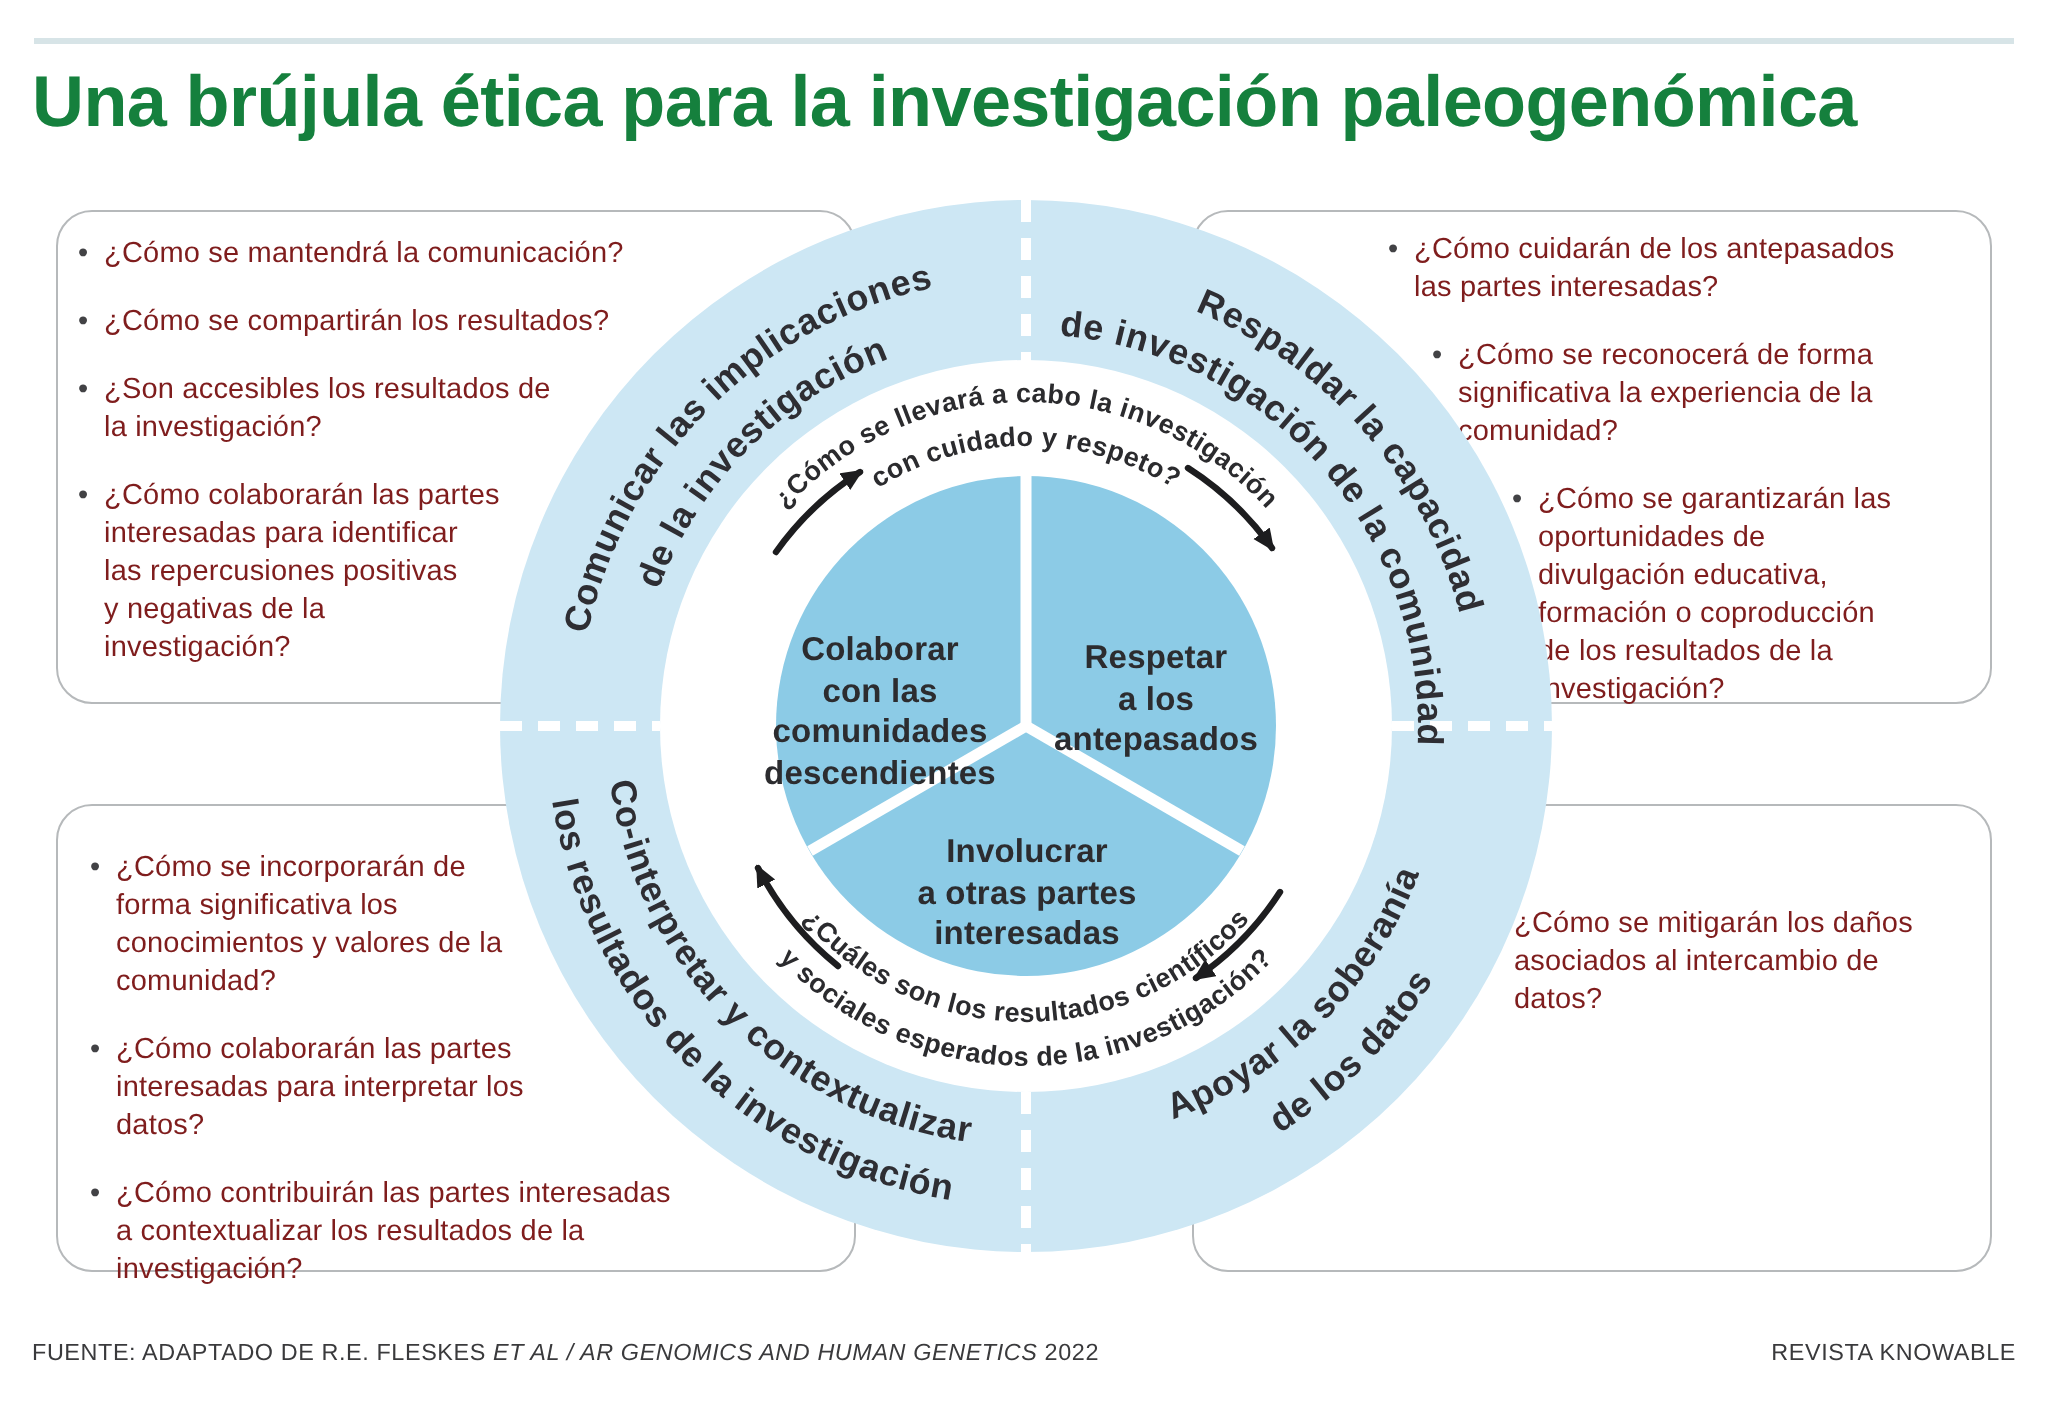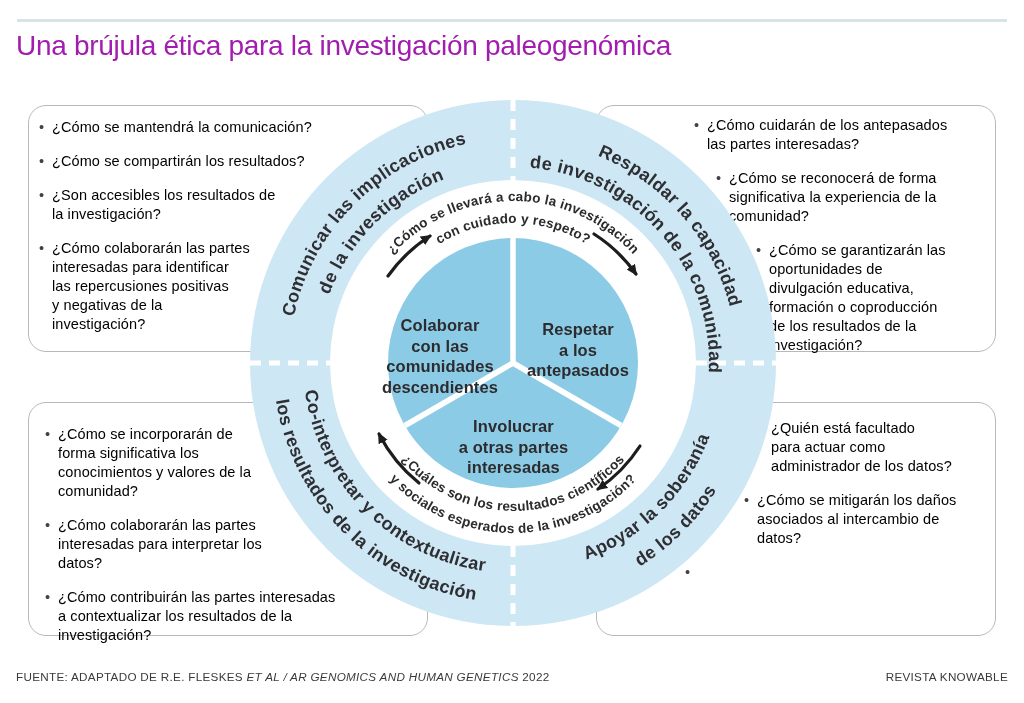--- a/index.html
+++ b/index.html
@@ -3,32 +3,32 @@
 <meta charset="utf-8">
 <style>
   html,body{margin:0;padding:0;background:#fff;}
   .canvas{
     position:relative;width:1024px;height:703px;background:#fff;overflow:hidden;
     font-family:"Liberation Sans",sans-serif;color:#3c3c3e;
   }
   .top-rule{position:absolute;left:17px;top:19px;width:990px;height:3px;background:#d7e4e7;}
   .title{
     position:absolute;left:16px;top:30px;margin:0;
-    font-size:28px;font-weight:400;letter-spacing:-0.3px;color:#a21caf;
+    font-size:36px;font-weight:700;letter-spacing:-0.3px;color:#15803d;
   }
   
   .box{
     position:absolute;width:400px;background:#fff;
     border:1.5px solid #b6b9bb;border-radius:18px;box-sizing:border-box;
   }
   .box ul{list-style:none;margin:0;padding:0;}
   .box li{display:flex;margin:0 0 15px 0;}
   .blt{width:13px;flex:none;font-size:14.5px;line-height:19px;color:#424245;}
   .txt{
-    font-size:14.5px;line-height:19px;color:#000000;
+    font-size:14.5px;line-height:19px;color:#7f1d1d;
     white-space:pre-line;letter-spacing:0.1px;
   }
   .box-tl{left:28px;top:105px;height:247px;padding:12px 10px 0 10px;}
   .box-tr{left:596px;top:105px;height:247px;padding:10px 10px 0 22px;}
   .box-bl{left:28px;top:402px;height:234px;padding:22px 10px 0 16px;}
   .box-br{left:596px;top:402px;height:234px;padding:16px 10px 0 22px;}
   
   .box-tr li.m1{margin-left:75px;} .box-tr li.m2{margin-left:97px;} .box-tr li.m3{margin-left:137px;}
   .box-br li.m1{margin-left:139px;} .box-br li.m2{margin-left:125px;} .box-br li.m3{margin-left:66px;}
   
@@ -130,23 +130,20 @@
 a contextualizar los resultados de la
 investigación?</span>
         </li>
     </ul>
   </section>
 
   <section class="box box-br">
     <ul>
       <li class="m1">
           <span class="blt">•</span>
-          <span class="txt">¿Quién está facultado
-para actuar como
-administrador de los datos?</span>
         </li>
       <li class="m2">
           <span class="blt">•</span>
           <span class="txt">¿Cómo se mitigarán los daños
 asociados al intercambio de
 datos?</span>
         </li>
       <li class="m3">
           <span class="blt">•</span>
         </li>

